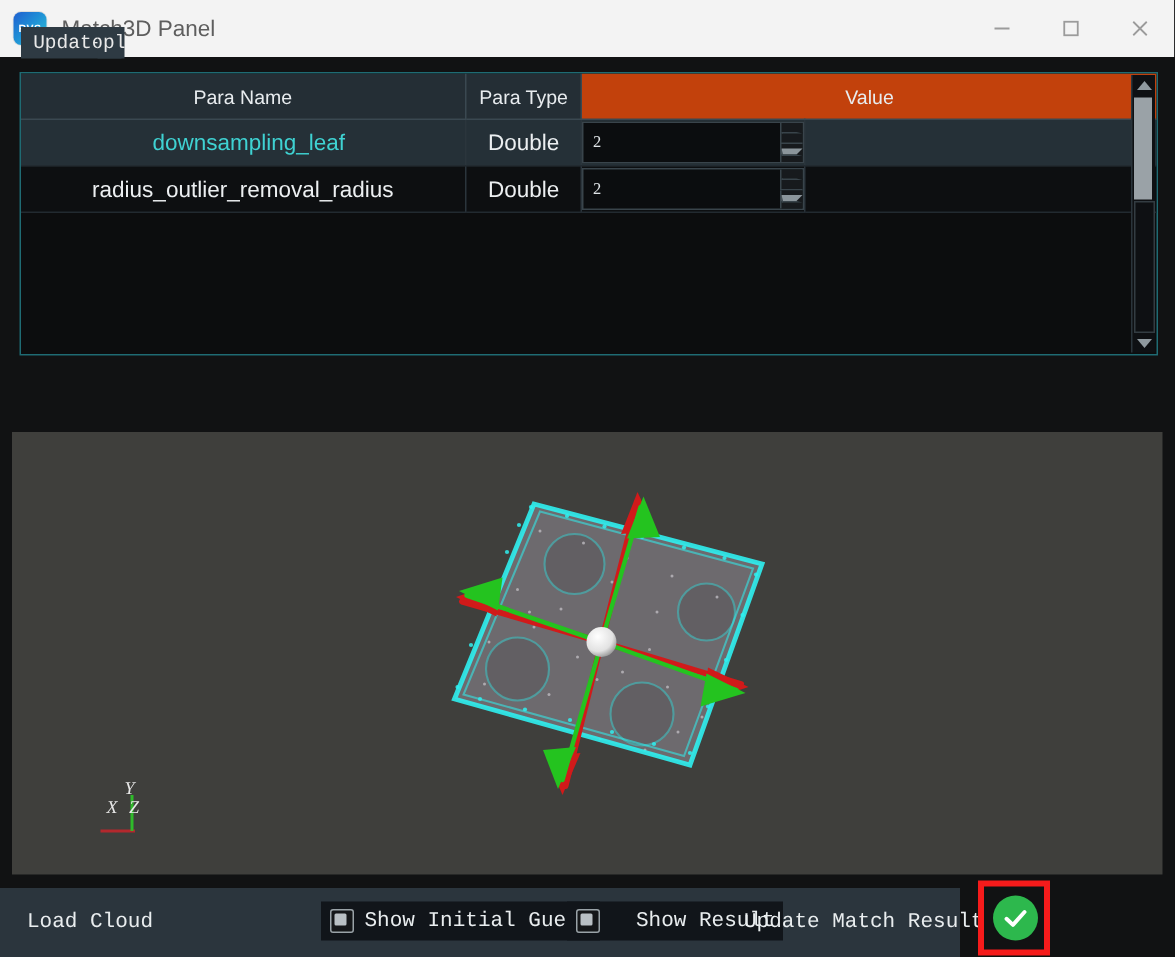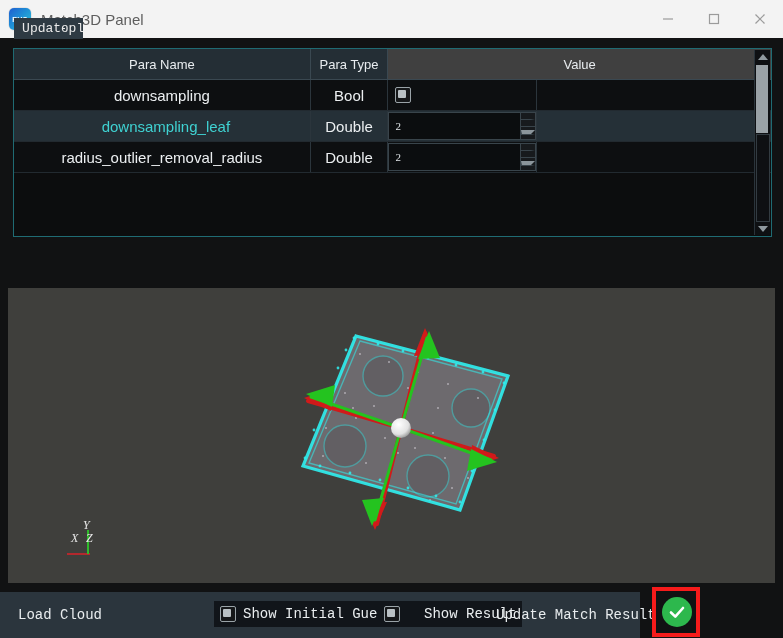--- a/index.html
+++ b/index.html
@@ -64,21 +64,21 @@
   .ptable col.c-name{width:290px;}
   .ptable col.c-type{width:76px;}
   .ptable col.c-val{width:145px;}
   .ptable col.c-rest{width:230px;}
   .ptable th{
     background:#242e35;color:#e8ecef;font-weight:normal;
     font-size:13px;height:28px;border-right:1px solid #3a4851;
     border-bottom:1px solid #3a4851;
     font-family:"Liberation Sans", sans-serif;
   }
-  .ptable th.blank{border-right:none;background:#404040;}
+  .ptable th.blank{border-right:none;background:#c2410c;}
   .ptable td{
     height:30px;border-right:1px solid #2b353c;border-bottom:1px solid #222a30;
     color:#eceff1;font-size:15px;text-align:center;padding:0;
     font-family:"Liberation Sans", sans-serif;background:#0d0f11;
   }
   .ptable td.rest{border-right:none;background:#0d0f11;}
   .ptable tr.selected td{background:#253037;}
   .ptable tr.selected td.name{color:#3fd2d2;padding-left:8px;}
   .ptable td.val{padding:0;}
   .cellbox{
@@ -223,30 +223,20 @@
           <col class="c-rest">
       </colgroup>
       <thead>
         <tr>
           <th>Para Name</th>
           <th>Para Type</th>
           <th colspan="2" class="blank">Value</th>
         </tr>
       </thead>
       <tbody id="tbody">
-          <tr>
-            <td class="name">downsampling</td>
-            <td>Bool</td>
-            <td class="val">
-              <div class="cellbox">
-                <span class="chk on"></span>
-              </div>
-            </td>
-            <td class="rest"></td>
-          </tr>
           <tr class="selected">
             <td class="name">downsampling_leaf</td>
             <td>Double</td>
             <td class="val">
               <div class="spin">
                 <span class="sval">2</span>
                 <div class="arrows">
                   <div>
                     <div class="tri-up"></div>
                   </div>

